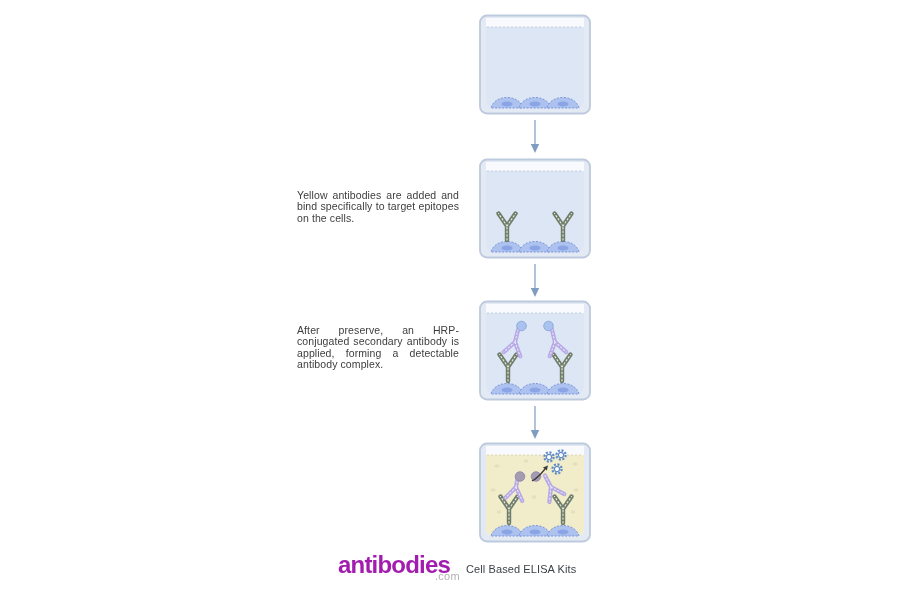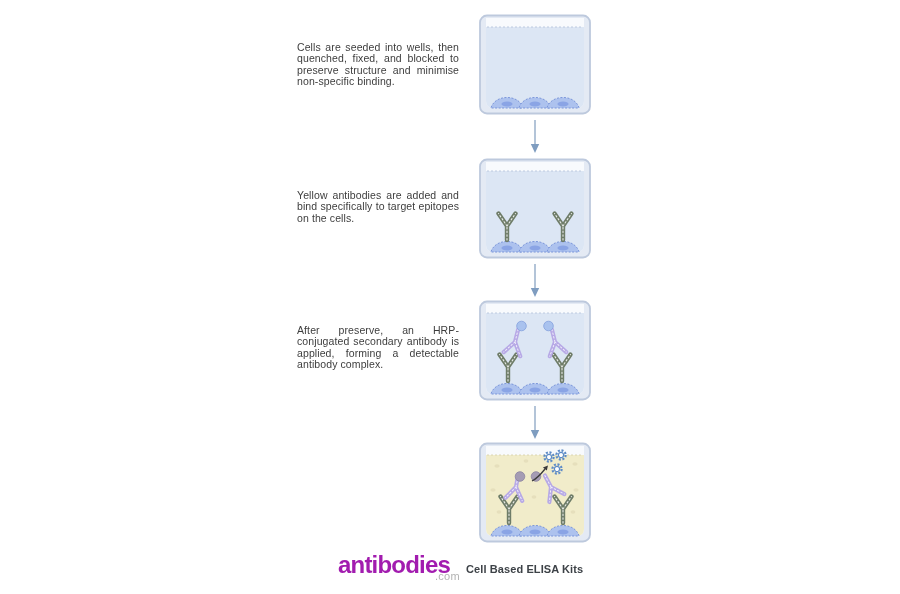--- a/index.html
+++ b/index.html
@@ -17,30 +17,29 @@
   .brand{position:absolute;left:338px;top:551px;width:124px;}
   .brand-name{
     font-size:24px;font-weight:700;color:#a21caf;letter-spacing:-0.8px;
     line-height:28px;display:block;
   }
   .brand-com{
     position:absolute;right:2px;top:19px;font-size:11px;color:#b3b3b3;
     letter-spacing:0.3px;
   }
   .tagline{
-    position:absolute;left:466px;top:563px;font-size:11px;font-weight:bold;
+    position:absolute;left:466px;top:563px;font-size:11px;font-weight:normal;
     color:#3d4247;letter-spacing:0.1px;
   }
 </style>
 </head>
 <body>
 
 <div class="canvas">
 
-  <div class="step-text" style="top:42px">Cells are seeded into wells, then quenched, fixed, and blocked to preserve structure and minimise non-specific binding.</div>
   <svg class="well" style="top:14px" viewBox="0 0 112 101">
     <rect x="1" y="1.5" width="110" height="98" rx="7" fill="#e4eaf4" stroke="#bdc9dd" stroke-width="1.8"></rect>
     <path d="M7 4 H105 V87 Q105 94 98 94 H14 Q7 94 7 87 Z" fill="#f8fafd"></path>
     <path d="M7 13 H105 V87 Q105 94 98 94 H14 Q7 94 7 87 Z" fill="#dce6f4"></path>
     <line x1="8" y1="13" x2="104" y2="13" stroke="#b8c6dc" stroke-width="0.9" stroke-dasharray="2 2"></line>
     <g transform="translate(11,81)">
       <path d="M1 12.5 C3.5 6 9.5 2.5 17 2.5 C24.5 2.5 30.5 6 33 12.5 L33 13 L1 13 Z" fill="#adc2ee" stroke="#7b96da" stroke-width="1" stroke-dasharray="2 1.5"></path>
       <ellipse cx="17" cy="9" rx="5.5" ry="2.6" fill="#8aa4e5"></ellipse>
     </g>
     <g transform="translate(39,81)">

